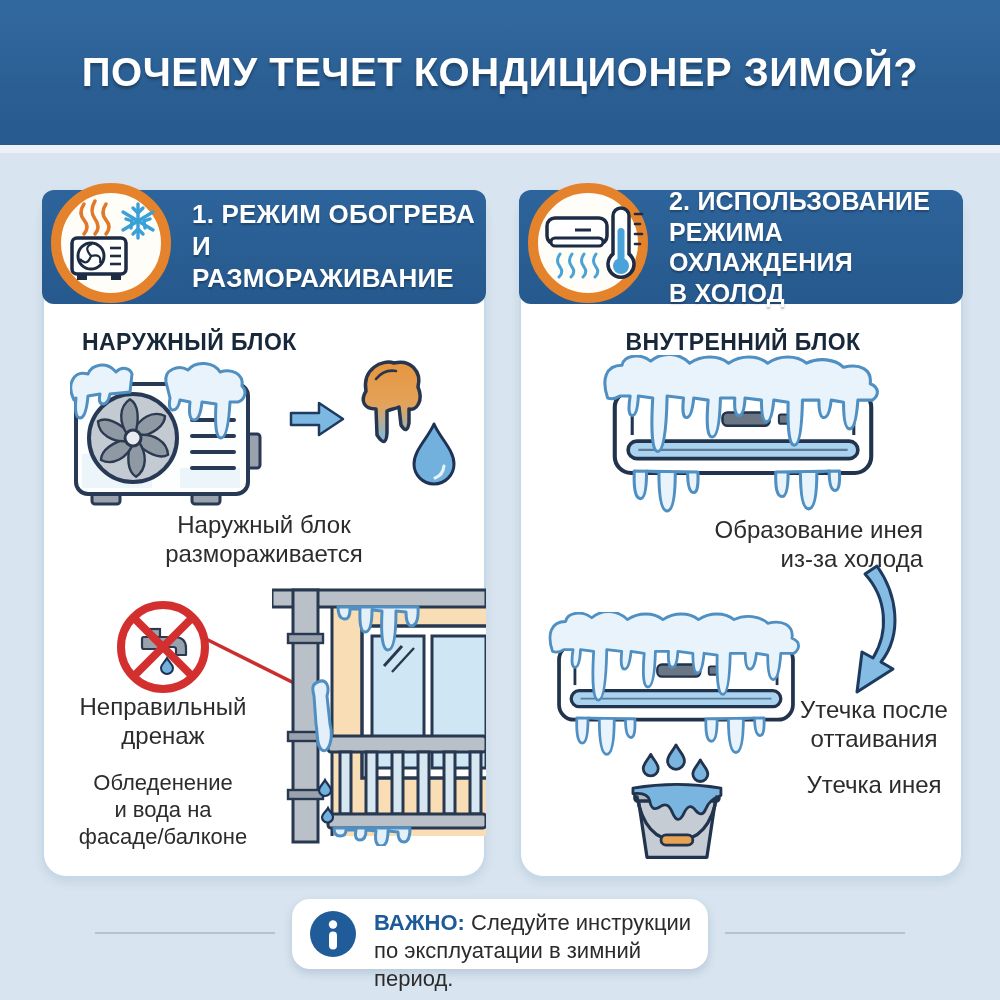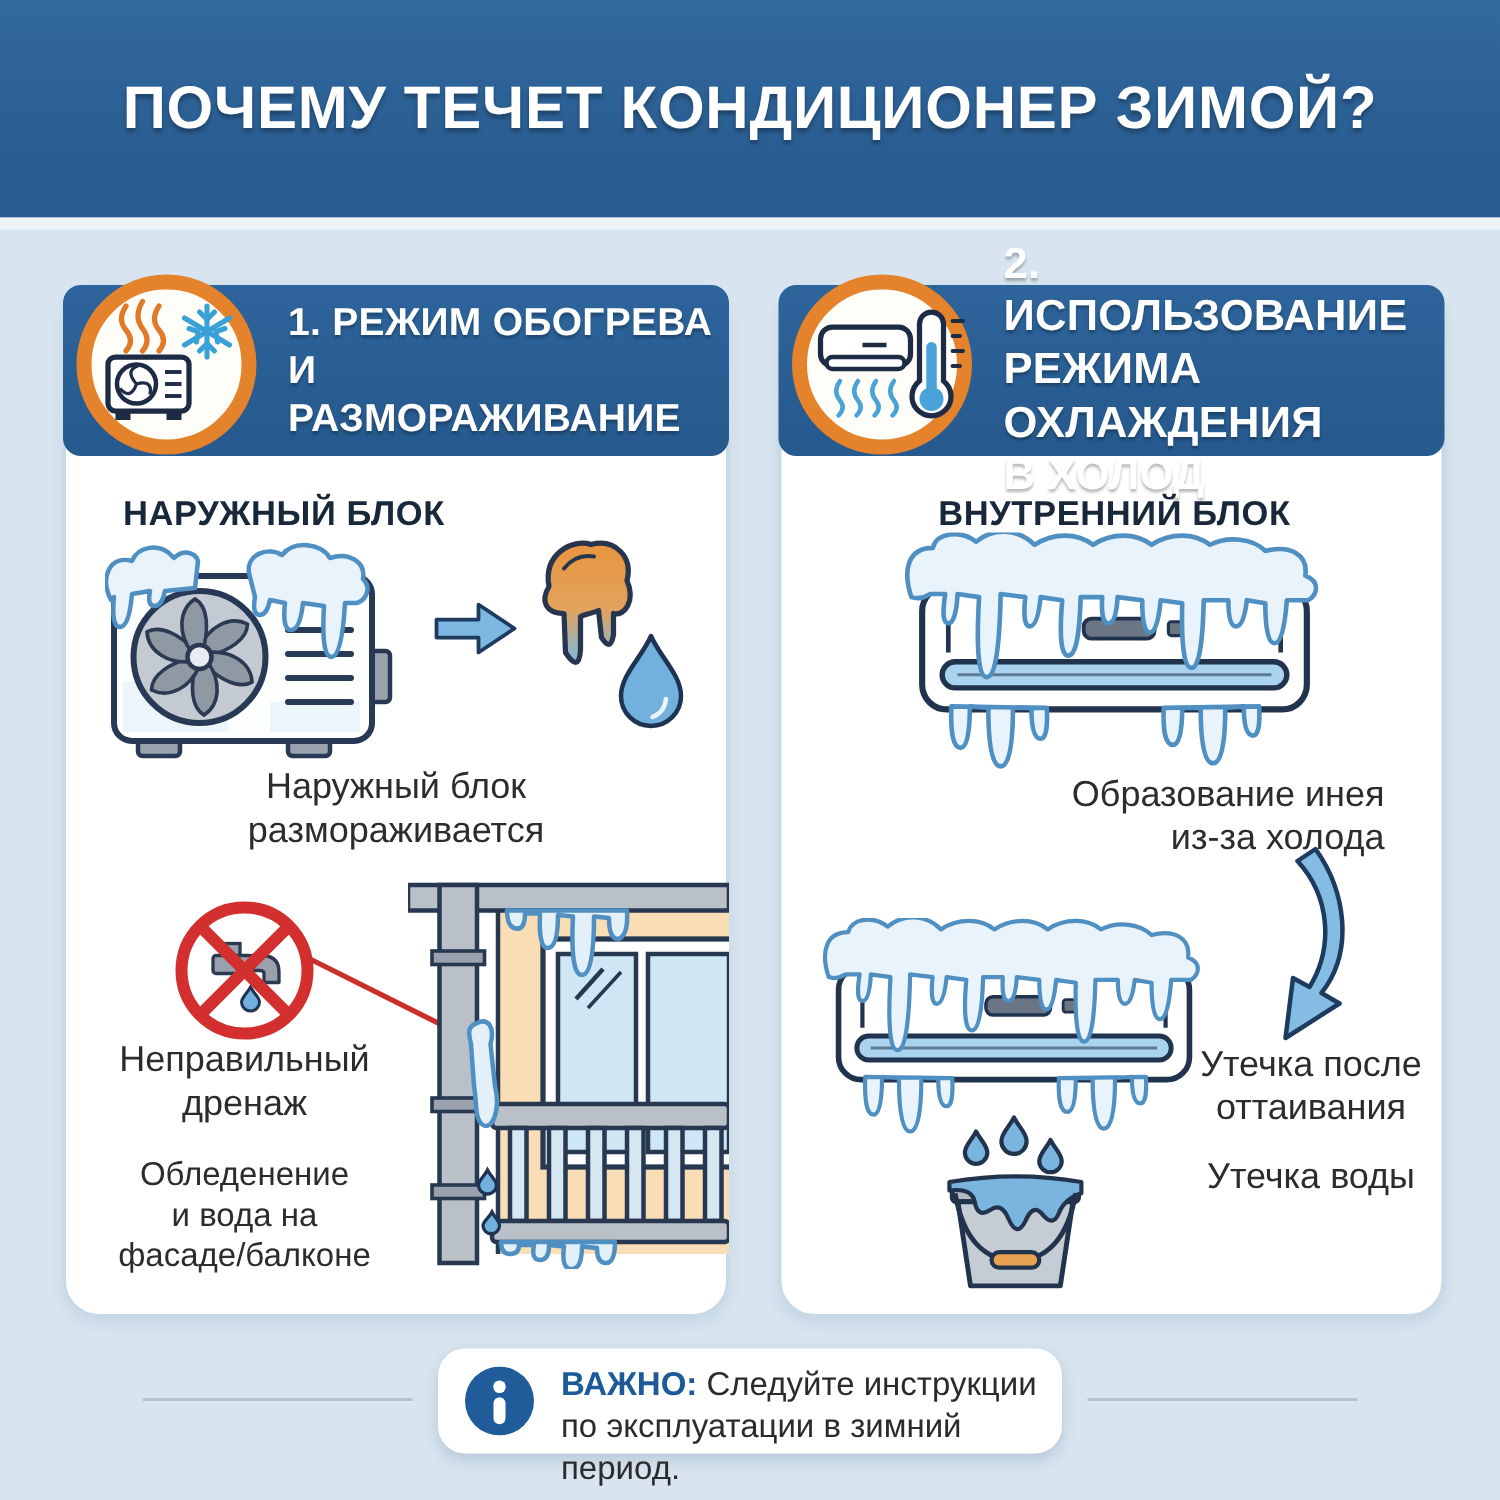--- a/index.html
+++ b/index.html
@@ -313,21 +313,21 @@
 
         <path d="M46,98 C54,94 58,102 55,112 L58,140 C62,156 56,170 50,166 C44,162 46,150 44,140 L42,112 C40,104 40,100 46,98 Z" fill="#e3f0fa" stroke="#4f8fc2" stroke-width="3" stroke-linejoin="round"></path>
         <path d="M53,196 c2,4 6,7 6,10 a6,6 0 1 1 -12,0 c0,-3 4,-6 6,-10 z" fill="#72b1de" stroke="#1e3354" stroke-width="2.2"></path>
         <path d="M56,224 c2,4 5,6 5,9 a5.5,5.5 0 1 1 -11,0 c0,-3 4,-5 6,-9 z" fill="#72b1de" stroke="#1e3354" stroke-width="2.2"></path>
       </svg>
     </div>
   </section>
 
   <section class="card right">
     <div class="card-band">
-      <div class="band-text" style="font-size:29px;">
+      <div class="band-text" style="font-size:25px;">
         <div>2. ИСПОЛЬЗОВАНИЕ</div>
         <div>РЕЖИМА ОХЛАЖДЕНИЯ</div>
         <div>В ХОЛОД</div>
       </div>
     </div>
     <div class="badge">
       <svg viewBox="0 0 122 122" width="122" height="122">
         <circle cx="61" cy="61" r="55" fill="#fffdf7" stroke="#e5832c" stroke-width="10"></circle>
         <rect x="20" y="36" width="60" height="26" rx="8" fill="#ffffff" stroke="#1d2b45" stroke-width="3.5"></rect>
         <rect x="24" y="56" width="52" height="8" rx="4" fill="#ffffff" stroke="#1d2b45" stroke-width="3"></rect>
@@ -385,21 +385,21 @@
         <rect x="124" y="238" width="34" height="11" rx="5.5" fill="#e8a254" stroke="#22334e" stroke-width="3"></rect>
       </svg>
     </div>
 
     <div class="caption rc-cap2">
       <div>Утечка после</div>
       <div>оттаивания</div>
     </div>
 
     <div class="caption rc-cap3">
-      <div>Утечка воды</div>
+      <div>Утечка инея</div>
     </div>
   </section>
 
   <div class="side-line l"></div>
   <div class="side-line r"></div>
 
   <div class="footer-pill">
     <div class="info-circle">
       <svg viewBox="0 0 46 46" width="46" height="46">
         <circle cx="23" cy="23" r="23" fill="#1f5c99"></circle>

